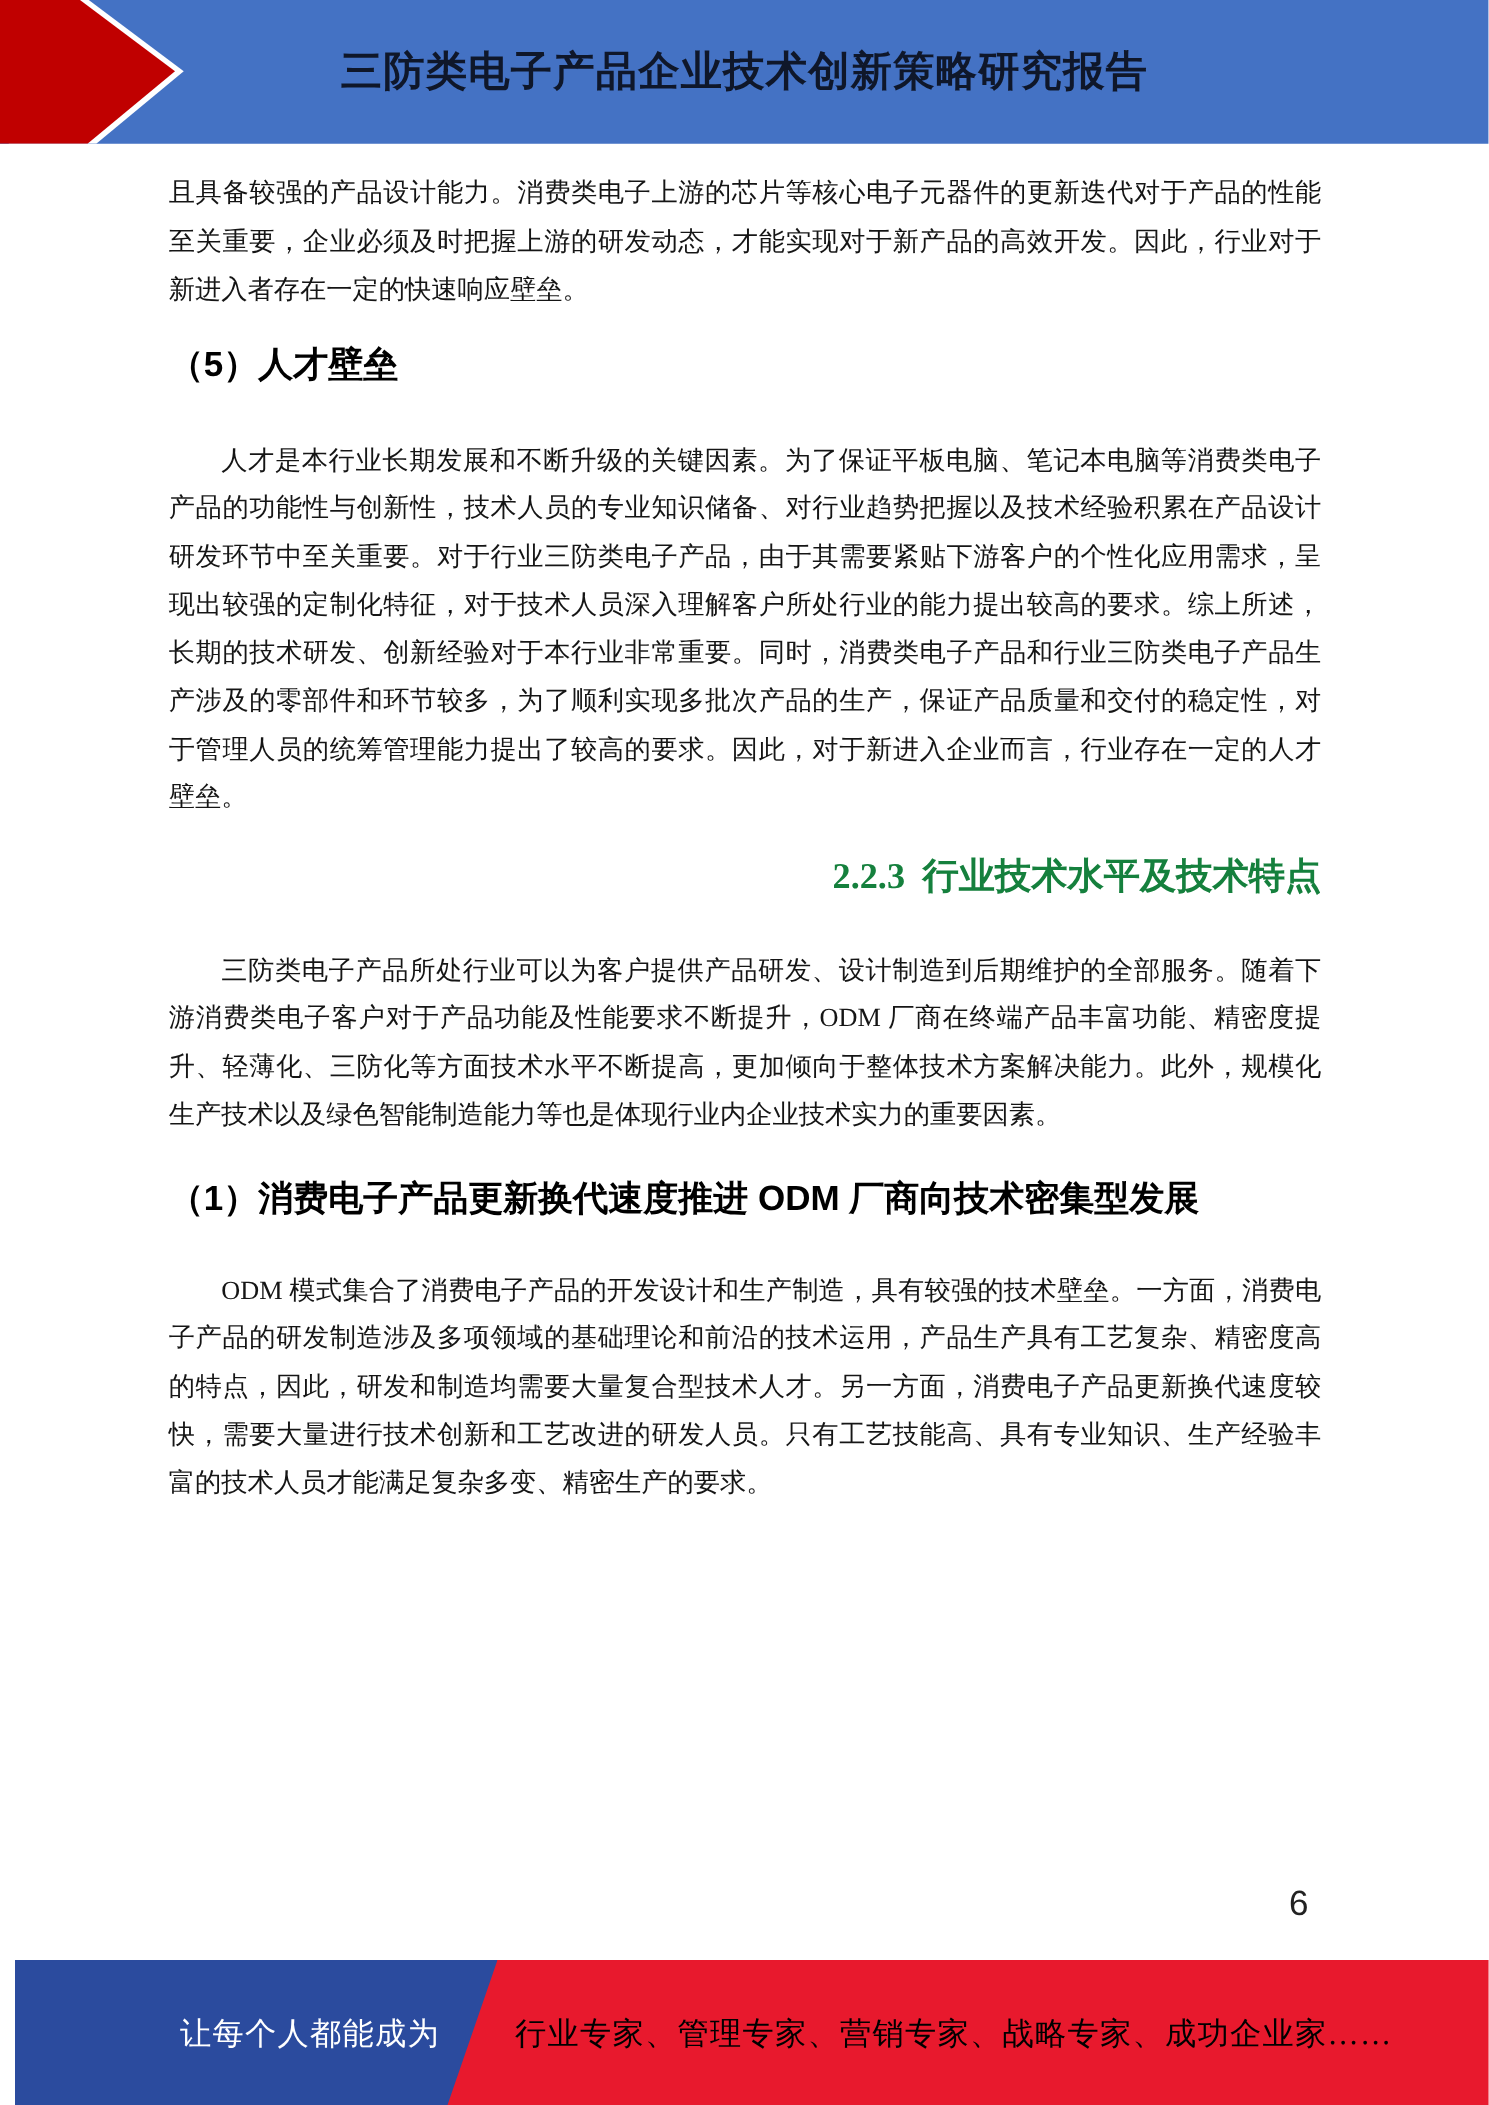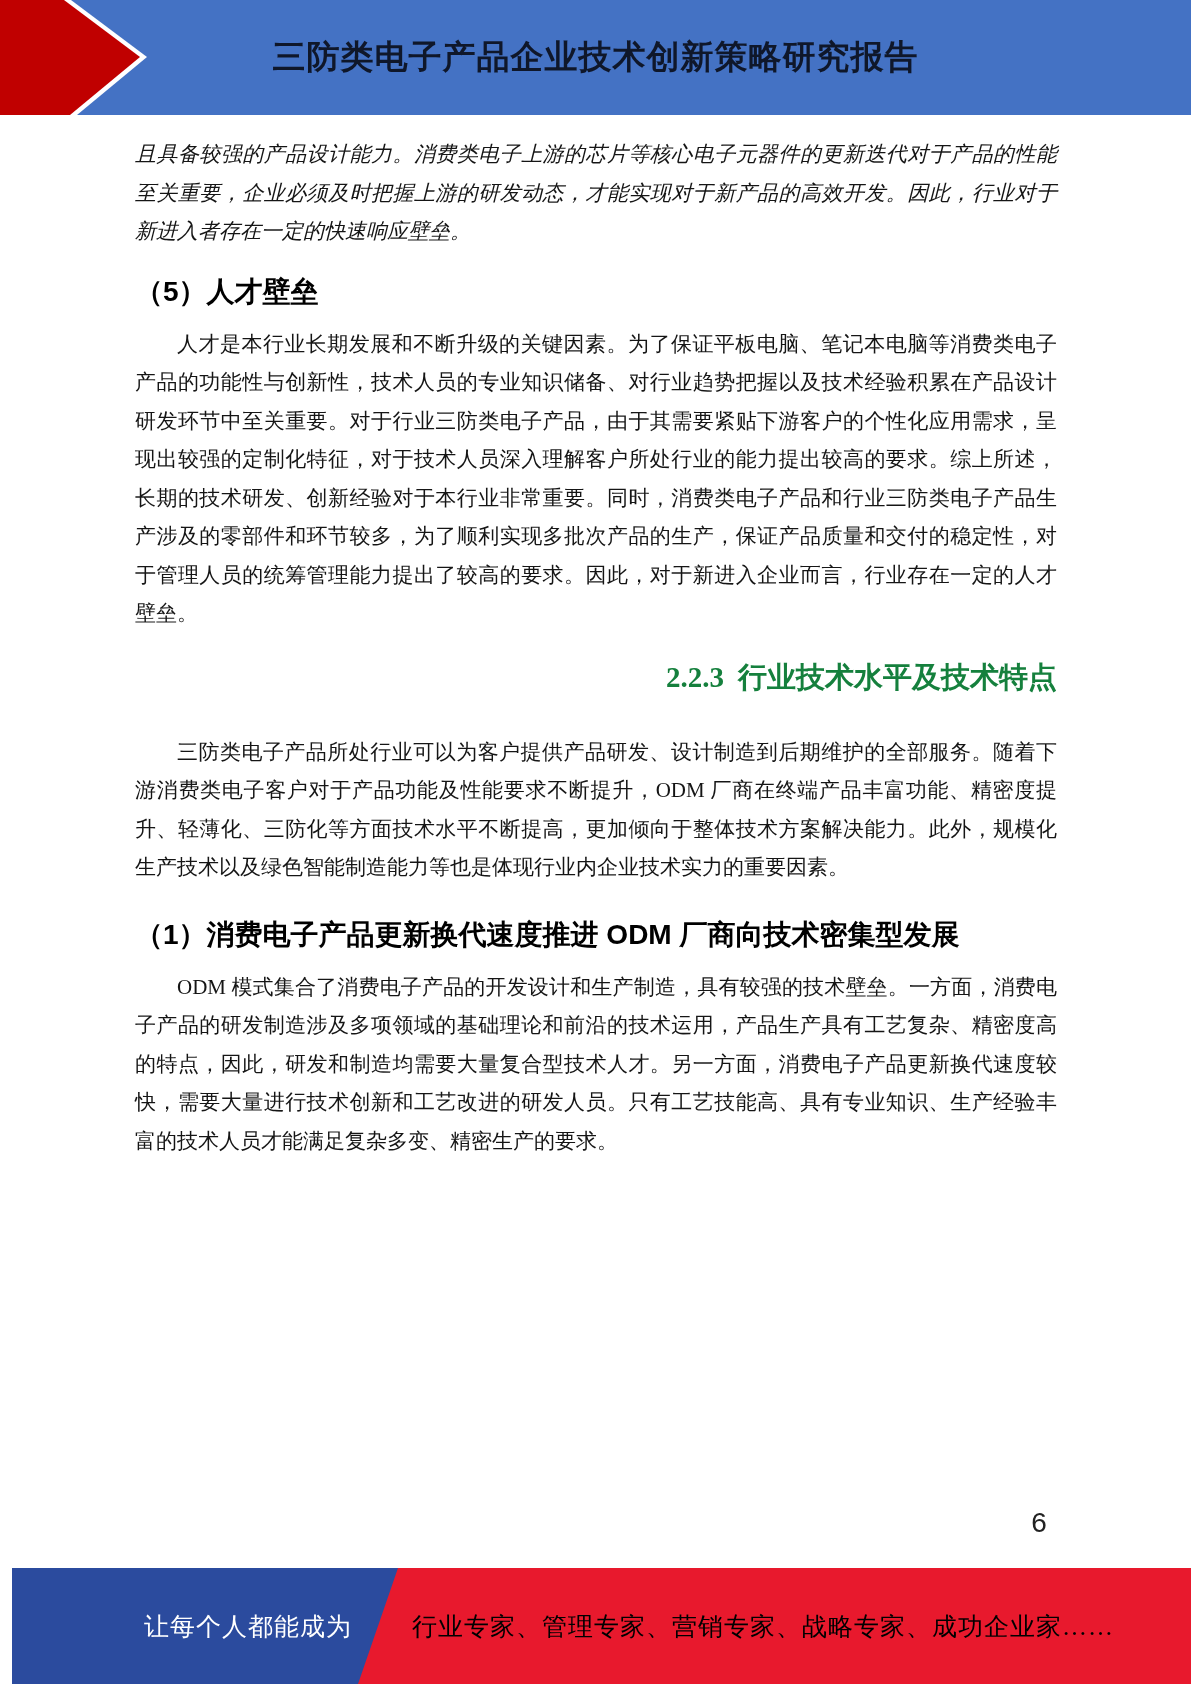--- a/index.html
+++ b/index.html
@@ -36,24 +36,24 @@
     padding-top:20px;
   }
   .content p{
     margin:0;
     font-size:21px;
     line-height:38.5px;
     text-align:justify;
     text-indent:2em;
     color:#151515;
   }
-  .content p.noindent{text-indent:0;font-style:italic;}
+  .content p.noindent{text-indent:0;}
   .content p.gap-top{margin-top:28px;}
   .h-sub{
-    margin:24px 0 16px 0;
+    margin:24px 0 40px 0;
     font-family:"Liberation Sans","DejaVu Sans",sans-serif;
     font-weight:700;
     font-size:28px;
     line-height:34px;
     color:#000000;
   }
   .h-sec{
     margin:26px 0 38px 0;
     font-family:"Liberation Sans","DejaVu Sans",sans-serif;
     font-weight:700;
@@ -61,21 +61,21 @@
     line-height:36px;
     color:#15803d;
     text-align:right;
   }
   .h-sec .hnum{
     font-family:"Liberation Serif","DejaVu Serif",serif;
     font-weight:700;
     margin-right:14px;
   }
   .h-sub2{
-    margin:30px 0 15px 0;
+    margin:30px 0 36px 0;
     font-family:"Liberation Sans","DejaVu Sans",sans-serif;
     font-weight:700;
     font-size:28px;
     line-height:36px;
     color:#000000;
   }
   
   .pagenum{
     position:absolute;
     top:1507px;

